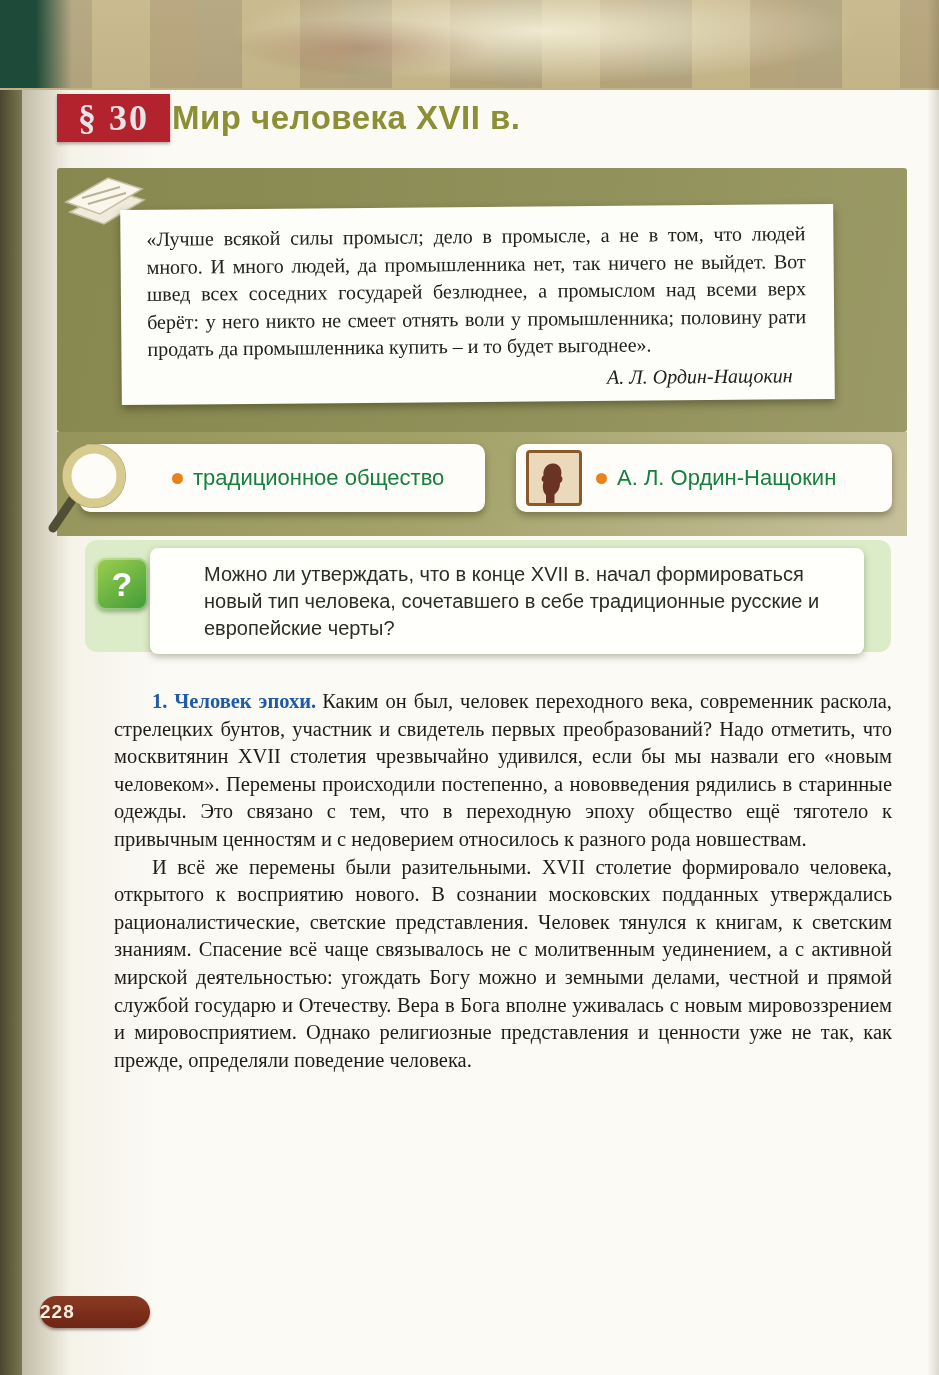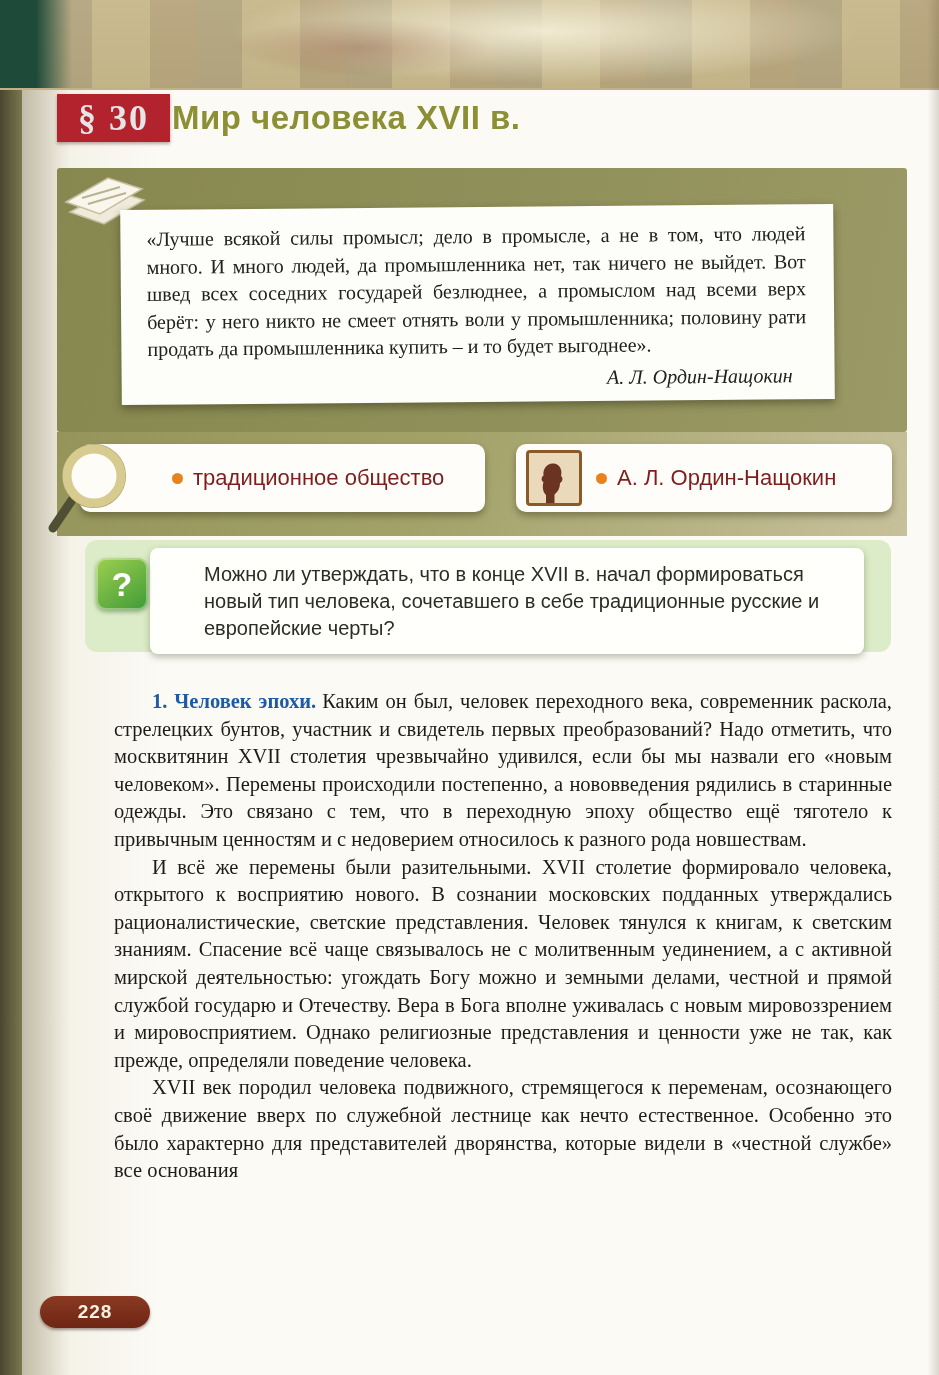--- a/index.html
+++ b/index.html
@@ -47,41 +47,41 @@
   .terms-strip{position:absolute;left:57px;top:432px;width:850px;height:104px;
     background:linear-gradient(115deg,#95955b 0%,#a3a269 45%,#c7c19b 100%);}
   .term-card{position:absolute;background:#fefdf9;border-radius:10px;height:68px;
     box-shadow:0 4px 7px rgba(50,48,20,.4);display:flex;align-items:center;box-sizing:border-box;}
   .term-card.first{left:80px;top:444px;width:405px;padding-left:92px;}
   .term-card.second{left:516px;top:444px;width:376px;padding-left:10px;}
   .magnifier{position:absolute;left:44px;top:438px;width:90px;height:100px;z-index:3;}
   .portrait{width:56px;height:56px;background:#ead9ba;border:3px solid #8a5a28;border-radius:4px;
     box-sizing:border-box;display:flex;align-items:flex-end;justify-content:center;margin-right:14px;flex:none;}
   .dot{width:11px;height:11px;border-radius:50%;background:#e8821e;margin-right:10px;flex:none;}
-  .term-label{font:400 22px "Liberation Sans",sans-serif;color:#7f1d1d;}
+  .term-label{font:400 22px "Liberation Sans",sans-serif;color:#15803d;}
   
   .question-strip{position:absolute;left:85px;top:540px;width:806px;height:112px;
     background:#dcecc8;border-radius:12px;}
   .question-card{position:absolute;left:150px;top:548px;width:714px;min-height:96px;
     background:#fffffc;border-radius:8px;box-shadow:0 3px 7px rgba(60,70,30,.35);
     padding:13px 20px 12px 22px;box-sizing:border-box;}
   .question-icon{position:absolute;left:96px;top:558px;width:52px;height:52px;border-radius:10px;
     background:linear-gradient(145deg,#9ed04f,#3f9a37);
     box-shadow:0 2px 4px rgba(30,70,20,.4), inset 0 0 0 2px rgba(255,255,255,.35);
     display:flex;align-items:center;justify-content:center;z-index:3;}
   .question-icon span{font:bold 34px "Liberation Sans",sans-serif;color:#ffffff;}
   .question-text{font:400 20px "Liberation Sans",sans-serif;line-height:27px;color:#2d2d26;margin-left:32px;}
   
   .body-text{position:absolute;left:114px;top:688px;width:778px;}
   .body-p{margin:0;text-indent:38px;font-size:20.5px;line-height:27.6px;
     text-align:justify;color:#1d1c18;}
   .lead{color:#1e5aa7;font-weight:bold;margin-right:6px;}
   
   .page-badge{position:absolute;left:40px;top:1296px;width:110px;height:32px;border-radius:16px;
-    background:linear-gradient(180deg,#8a3a22,#6e2514);display:flex;align-items:center;justify-content:center;
+    background:linear-gradient(180deg,#8a3a22,#6e2514);display:flex;align-items:center;
     box-shadow:0 2px 3px rgba(40,10,5,.4);}
   .page-badge span{font:bold 19px "Liberation Sans",sans-serif;color:#f7efdf;letter-spacing:1px;}
 </style>
 </head>
 <body>
 
 <div class="page">
 
   <div class="spine"></div>
   <div class="spine-shadow"></div>
@@ -136,21 +136,20 @@
   <div class="question-icon">
     <span>?</span>
   </div>
   <div class="question-card">
     <div class="question-text">Можно ли утверждать, что в конце XVII в. начал формироваться новый тип человека, сочетавшего в себе традиционные русские и европейские черты?</div>
   </div>
 
   <div class="body-text">
     <p class="body-p"><span class="lead">1. Человек эпохи.</span><span>Каким он был, человек переходного века, современник раскола, стрелецких бунтов, участник и свидетель первых преобразований? Надо отметить, что москвитянин XVII столетия чрезвычайно удивился, если бы мы назвали его «новым человеком». Перемены происходили постепенно, а нововведения рядились в старинные одежды. Это связано с тем, что в переходную эпоху общество ещё тяготело к привычным ценностям и с недоверием относилось к разного рода новшествам.</span></p>
     <p class="body-p">И всё же перемены были разительными. XVII столетие формировало человека, открытого к восприятию нового. В сознании московских подданных утверждались рационалистические, светские представления. Человек тянулся к книгам, к светским знаниям. Спасение всё чаще связывалось не с молитвенным уединением, а с активной мирской деятельностью: угождать Богу можно и земными делами, честной и прямой службой государю и Отечеству. Вера в Бога вполне уживалась с новым мировоззрением и мировосприятием. Однако религиозные представления и ценности уже не так, как прежде, определяли поведение человека.</p>
-    <p class="body-p">XVII век породил человека подвижного, стремящегося к переменам, осознающего своё движение вверх по служебной лестнице как нечто естественное. Особенно это было характерно для представителей дворянства, которые видели в «честной службе» все основания</p>
   </div>
 
   <div class="page-badge">
     <span>228</span>
   </div>
 
   <div class="right-shade"></div>
 </div>
 
 </body></html>

